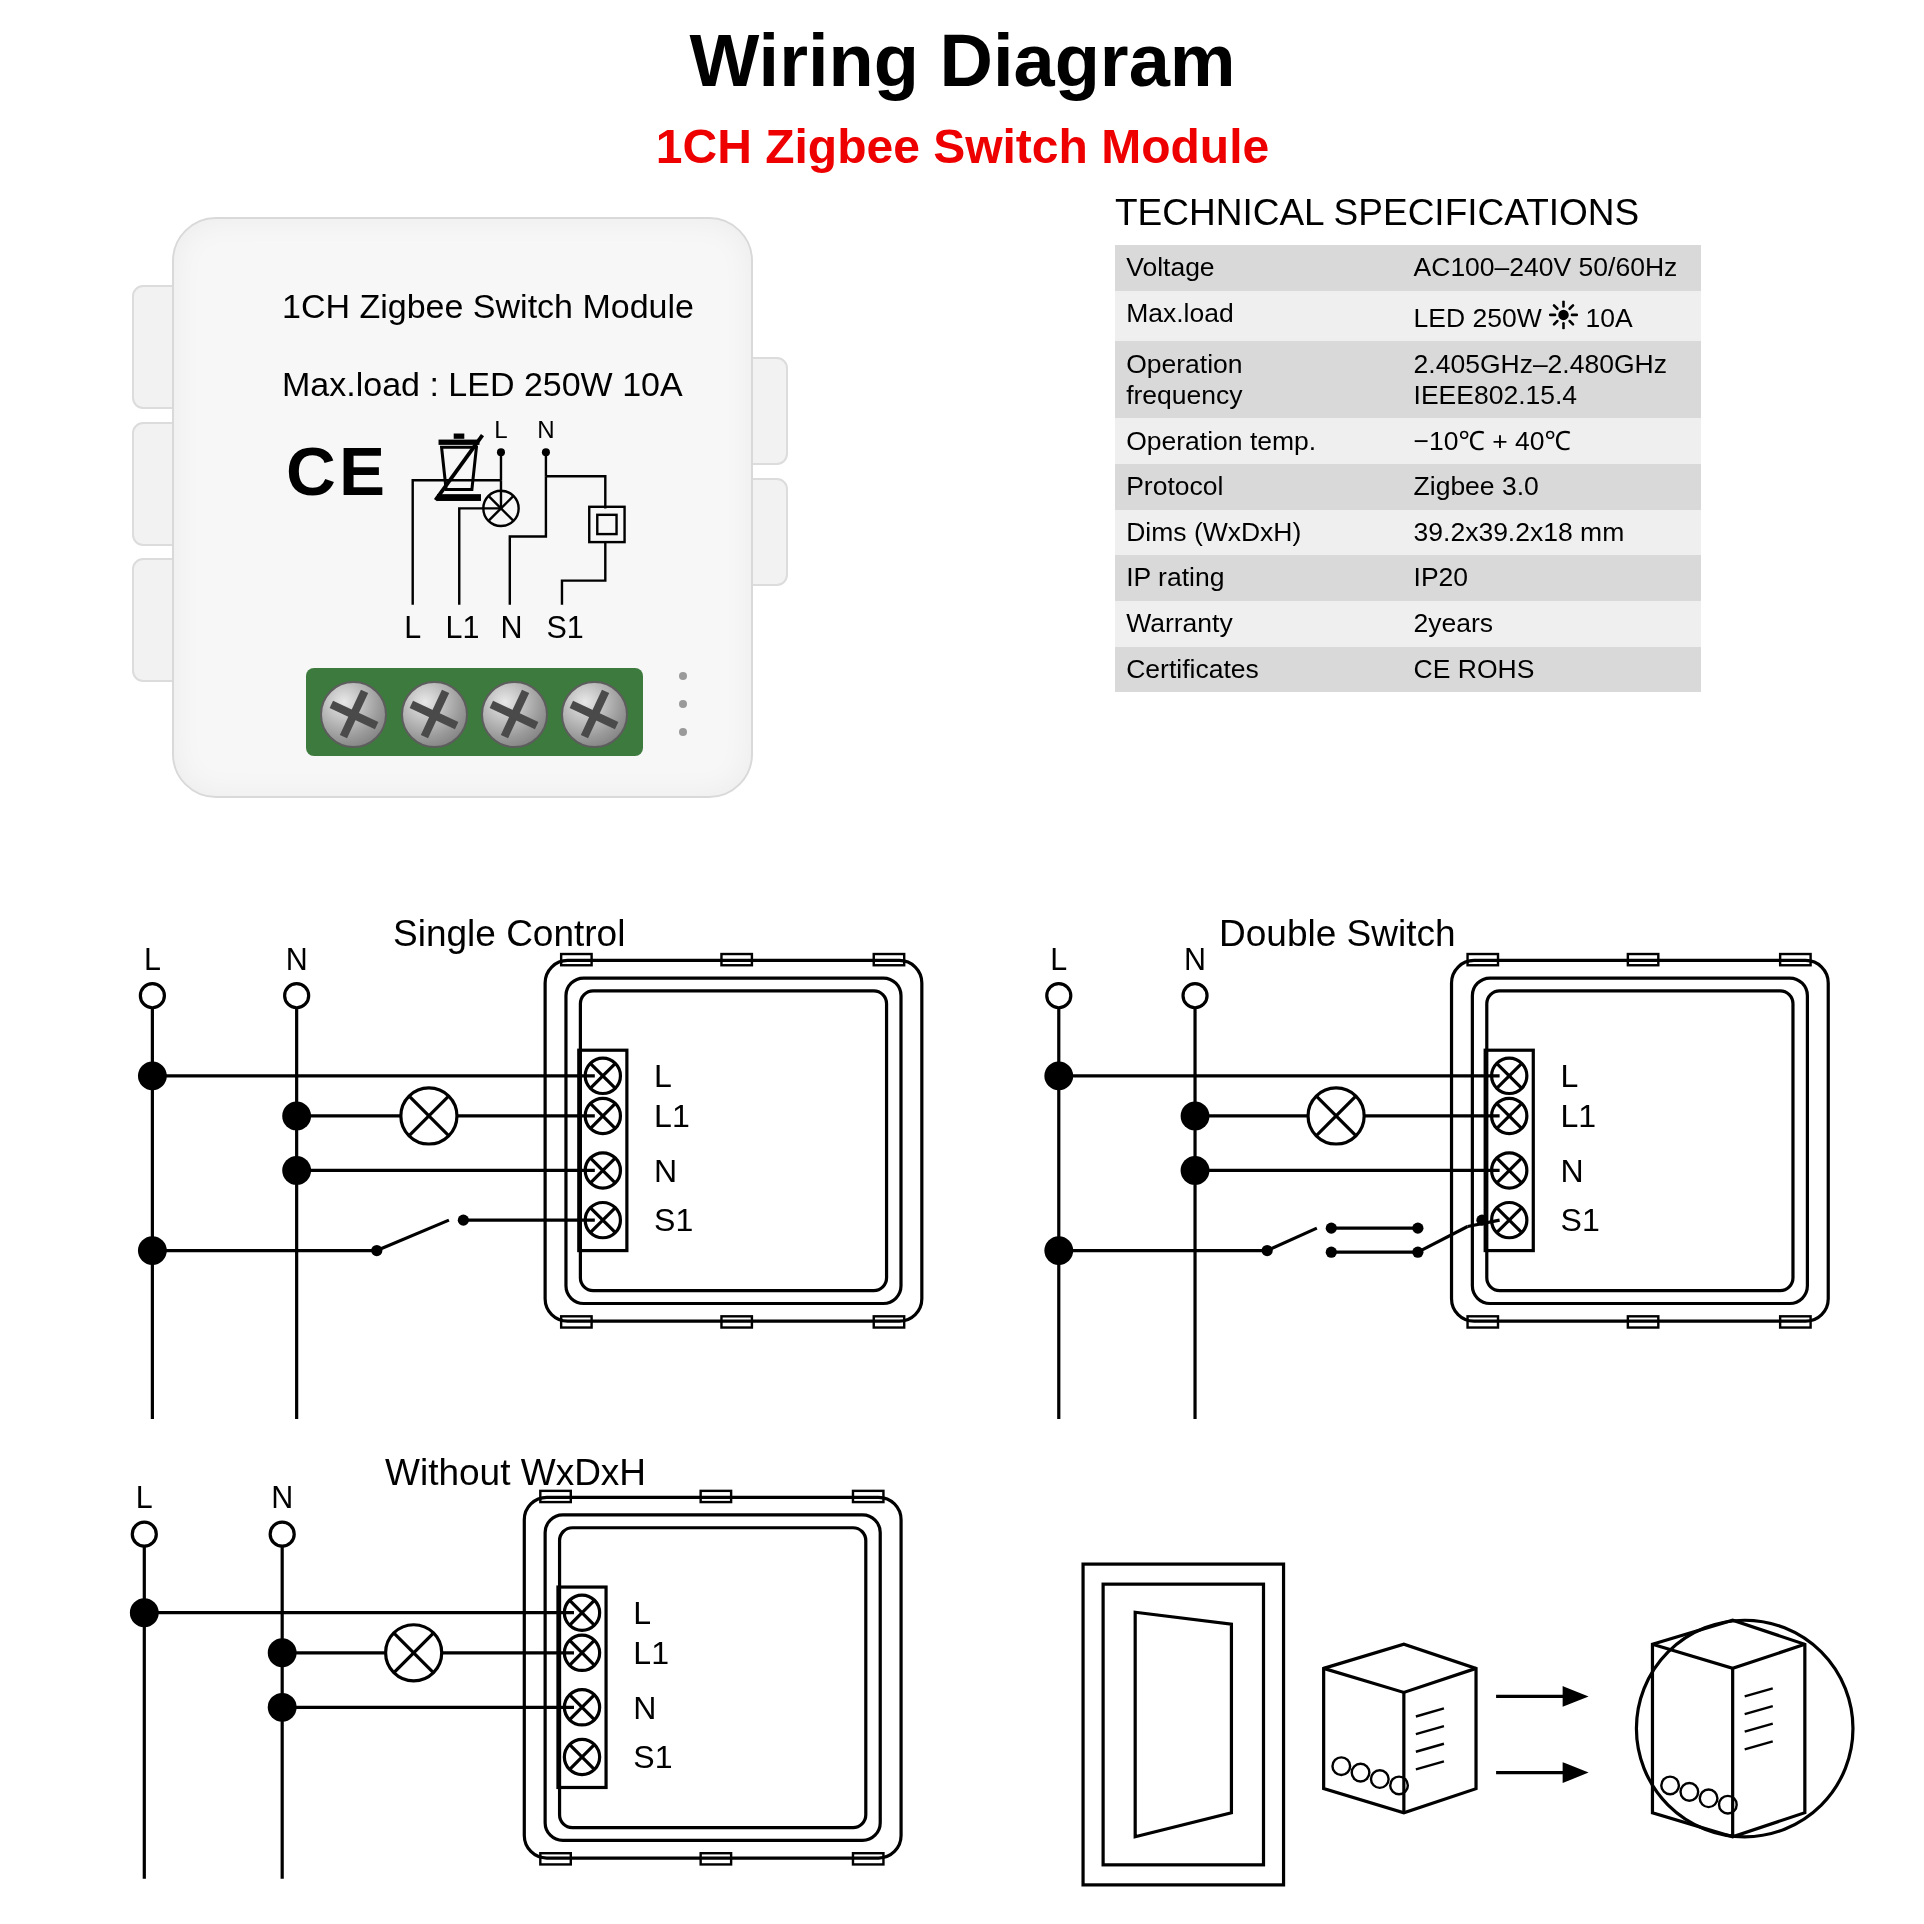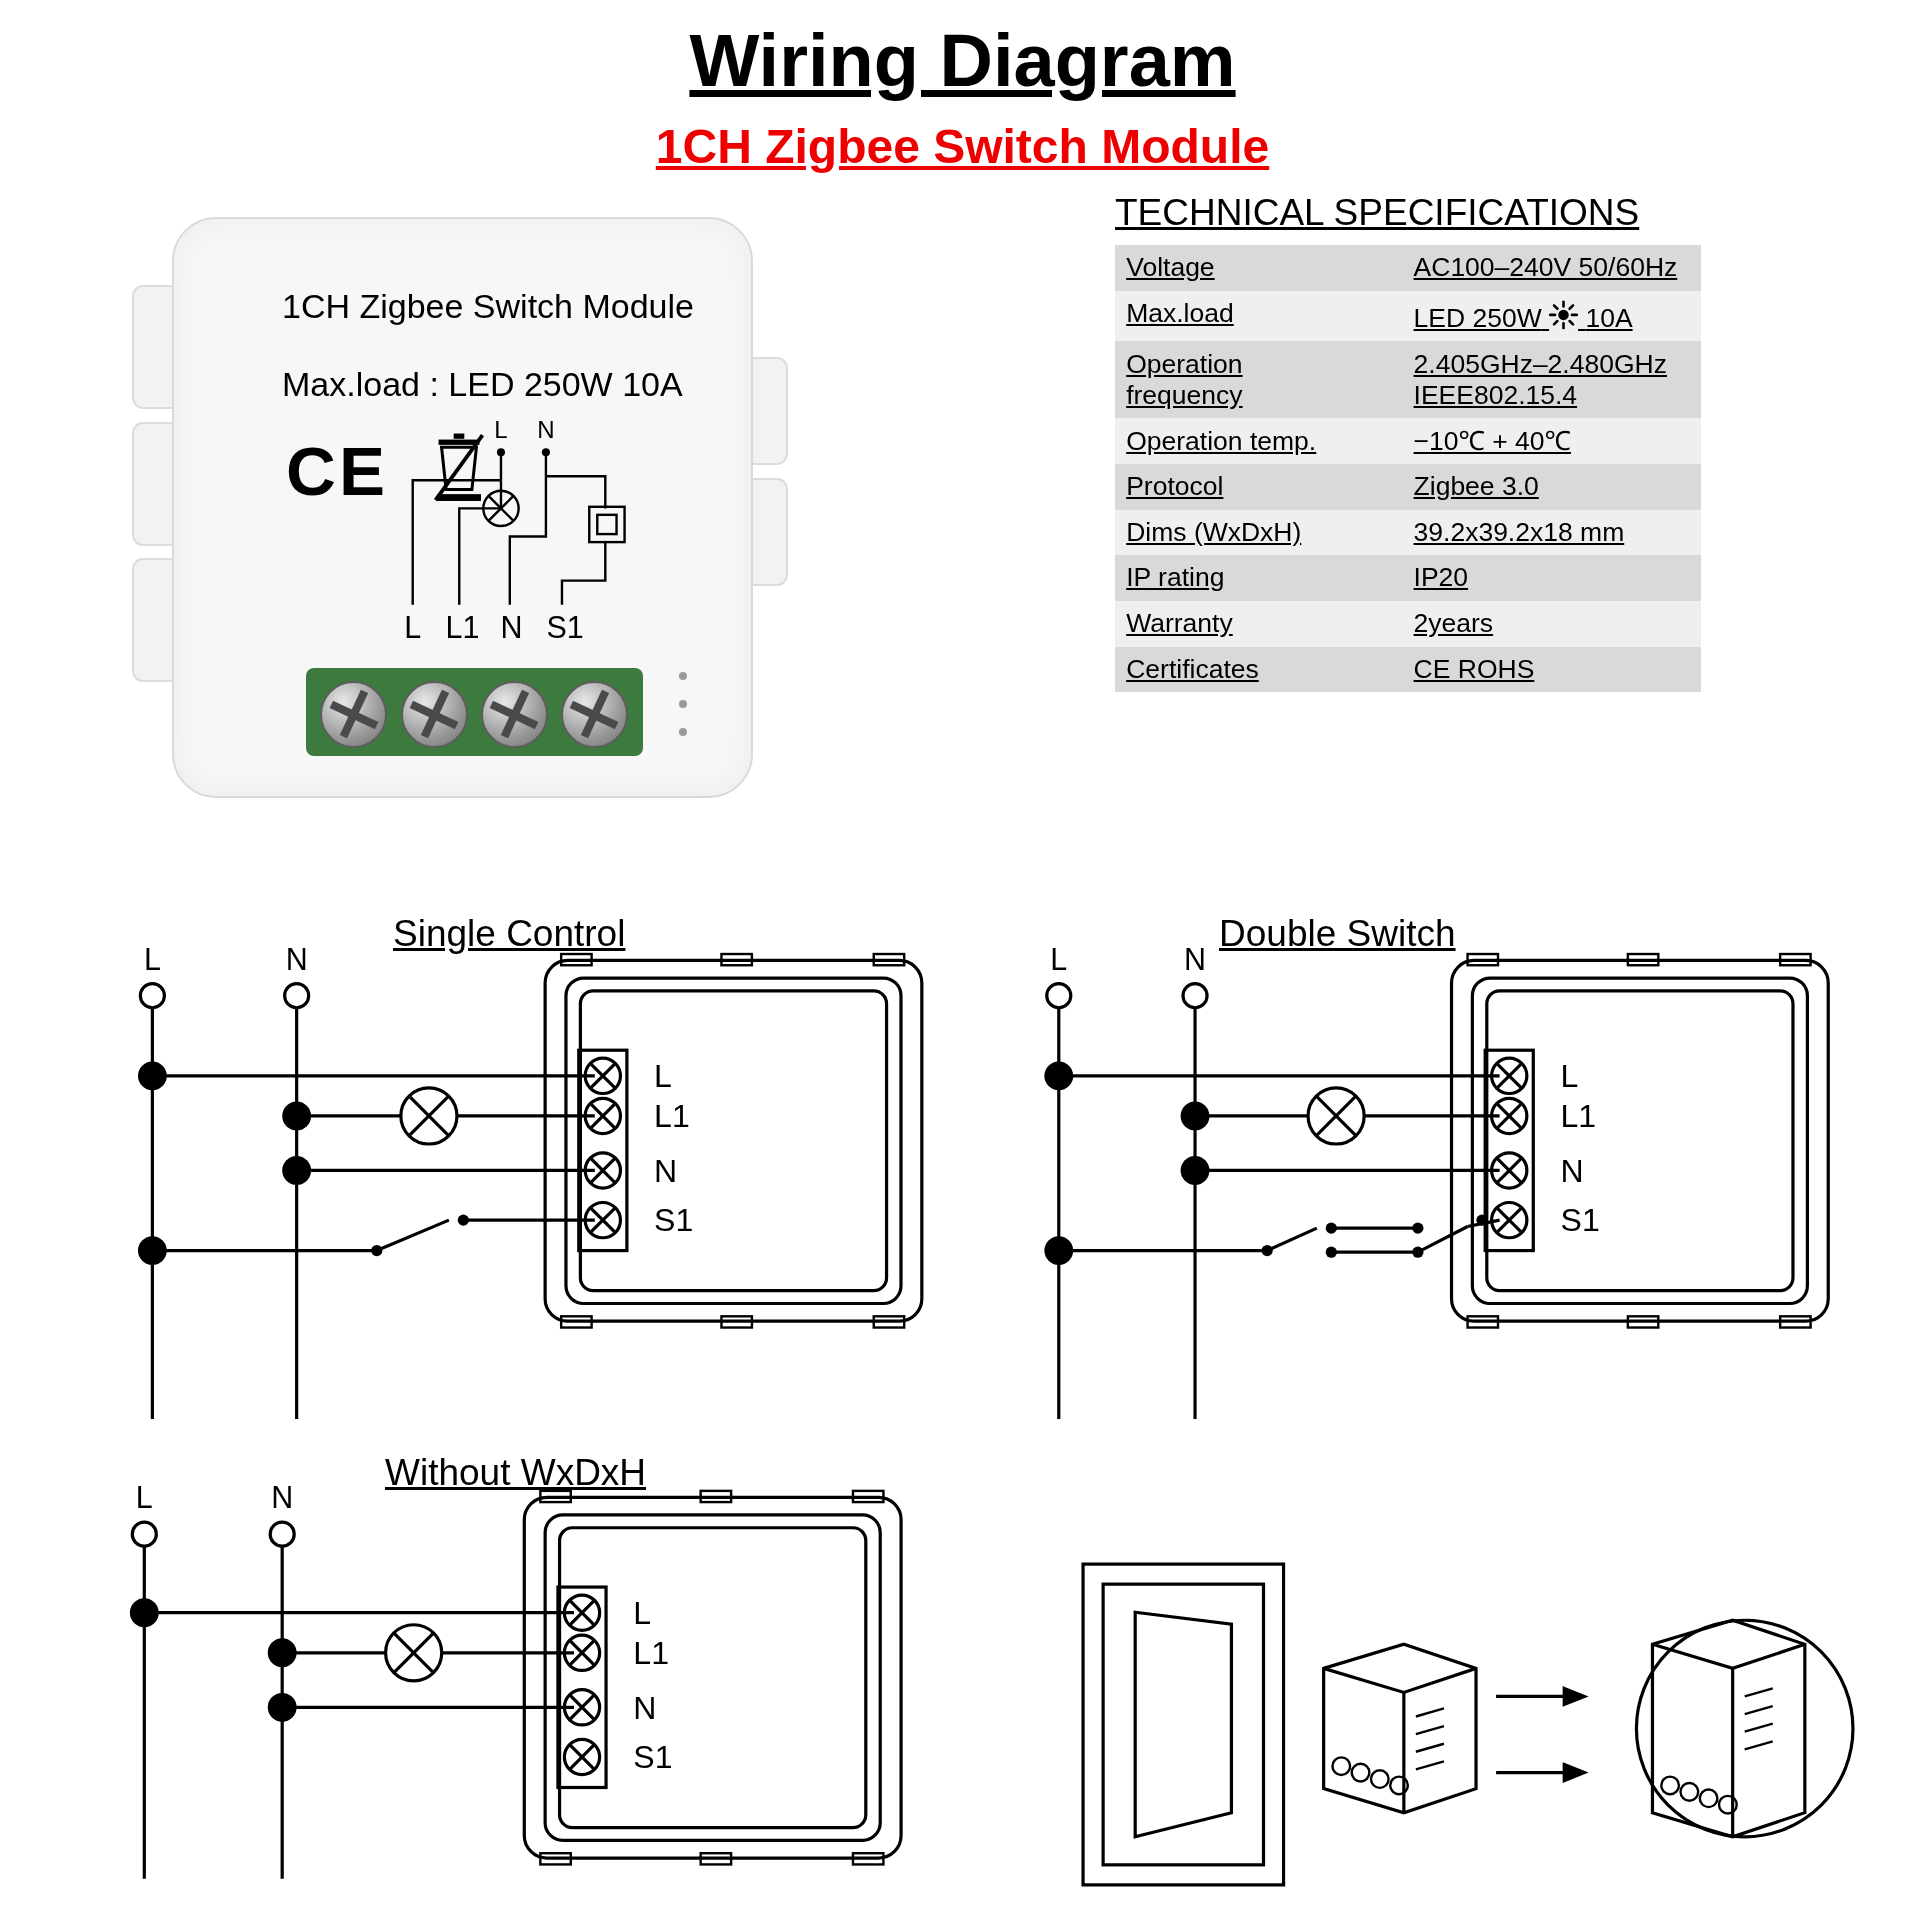--- a/index.html
+++ b/index.html
@@ -4,21 +4,21 @@
 <style>
   html,body{margin:0;padding:0;}
   body{
     width:1925px;height:1925px;
     background:#ffffff;
     font-family:"Liberation Sans", sans-serif;
     color:#000;
     position:relative;
     overflow:hidden;
   }
-  .abs{position:absolute;text-decoration:underline;}
+  .abs{position:absolute;}
 
   
   #main-title{
     top:17.6px;left:0;width:1925px;text-align:center;
     font-size:74px;font-weight:bold;letter-spacing:0px;
   }
   #sub-title{
     top:119px;left:0;width:1925px;text-align:center;
     font-size:48px;font-weight:bold;color:#ee0000;
   }

